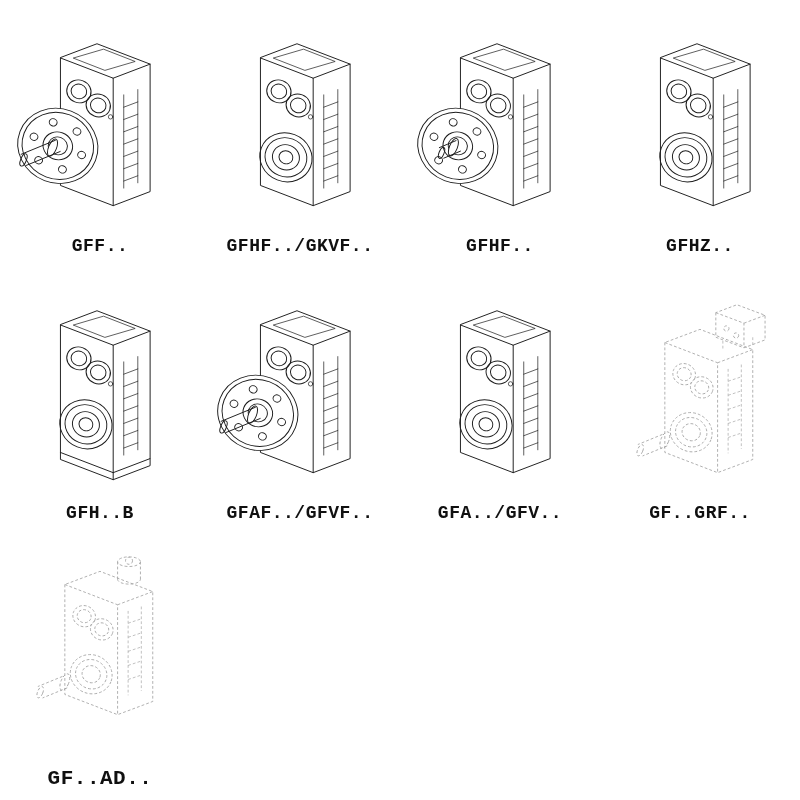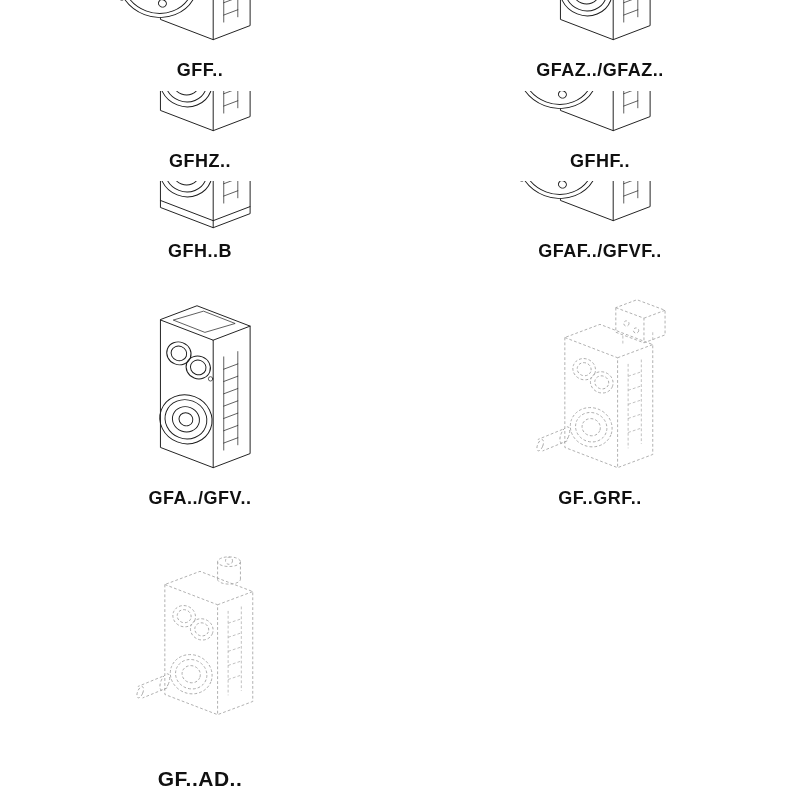--- a/index.html
+++ b/index.html
@@ -1,19 +1,19 @@
 <!DOCTYPE html>
 <html><head>
 <meta charset="utf-8">
 <style>
   html,body{margin:0;padding:0;background:#fff;}
   .page{
     width:800px;height:800px;background:#ffffff;box-sizing:border-box;
-    display:grid;grid-template-columns:repeat(2,1fr);grid-template-rows:repeat(3,1fr);
-    font-family:Liberation Sans, sans-serif;
+    display:grid;grid-template-columns:repeat(4,1fr);grid-template-rows:repeat(3,1fr);
+    font-family:Liberation Mono, monospace;
   }
   .cell{
     display:flex;flex-direction:column;align-items:center;justify-content:flex-end;
     padding:4px 2px 10px;box-sizing:border-box;overflow:hidden;
   }
   .cell:nth-child(12){border-left:1px solid #cfcfcf;border-top:1px solid #cfcfcf;}
   .drawing{flex:1;display:flex;align-items:center;justify-content:center;width:100%;}
   .label{
     font-weight:bold;font-size:18px;color:#101010;letter-spacing:.5px;
     white-space:nowrap;line-height:1.1;margin-top:2px;
@@ -174,48 +174,48 @@
   <div class="cell">
     <div class="drawing">
       <svg width="176" height="211" viewBox="0 0 200 240" aria-label="hollow-shaft-gearbox-drawing">
         <g class="art">
             <use href="#g-body"></use>
             <use href="#g-topcircles"></use>
             <use href="#g-bore"></use>
           </g>
       </svg>
     </div>
-    <div class="label">GFAZ../GFAZ..</div>
-  </div>
-
-  <div class="cell">
-    <div class="drawing">
-      <svg width="176" height="211" viewBox="0 0 200 240" aria-label="hollow-shaft-gearbox-drawing">
-        <g class="art">
-            <use href="#g-body"></use>
-            <use href="#g-topcircles"></use>
-            <use href="#g-bore"></use>
-          </g>
-      </svg>
-    </div>
-    <div class="label">GFHZ..</div>
+    <div class="label">GFHF../GKVF..</div>
   </div>
 
   <div class="cell">
     <div class="drawing">
       <svg width="176" height="211" viewBox="0 0 200 240" aria-label="flange-output-short-shaft-gearbox-drawing">
         <g class="art">
             <use href="#g-body"></use>
             <use href="#g-topcircles"></use>
             <use href="#g-flange"></use>
             <use href="#g-shaft-short"></use>
           </g>
       </svg>
     </div>
     <div class="label">GFHF..</div>
+  </div>
+
+  <div class="cell">
+    <div class="drawing">
+      <svg width="176" height="211" viewBox="0 0 200 240" aria-label="hollow-shaft-gearbox-drawing">
+        <g class="art">
+            <use href="#g-body"></use>
+            <use href="#g-topcircles"></use>
+            <use href="#g-bore"></use>
+          </g>
+      </svg>
+    </div>
+    <div class="label">GFHZ..</div>
   </div>
 
 
   <div class="cell">
     <div class="drawing">
       <svg width="176" height="211" viewBox="0 0 200 240" aria-label="foot-mounted-gearbox-drawing">
         <g class="art">
             <use href="#g-body"></use>
             <use href="#g-topcircles"></use>
             <use href="#g-bore"></use>

